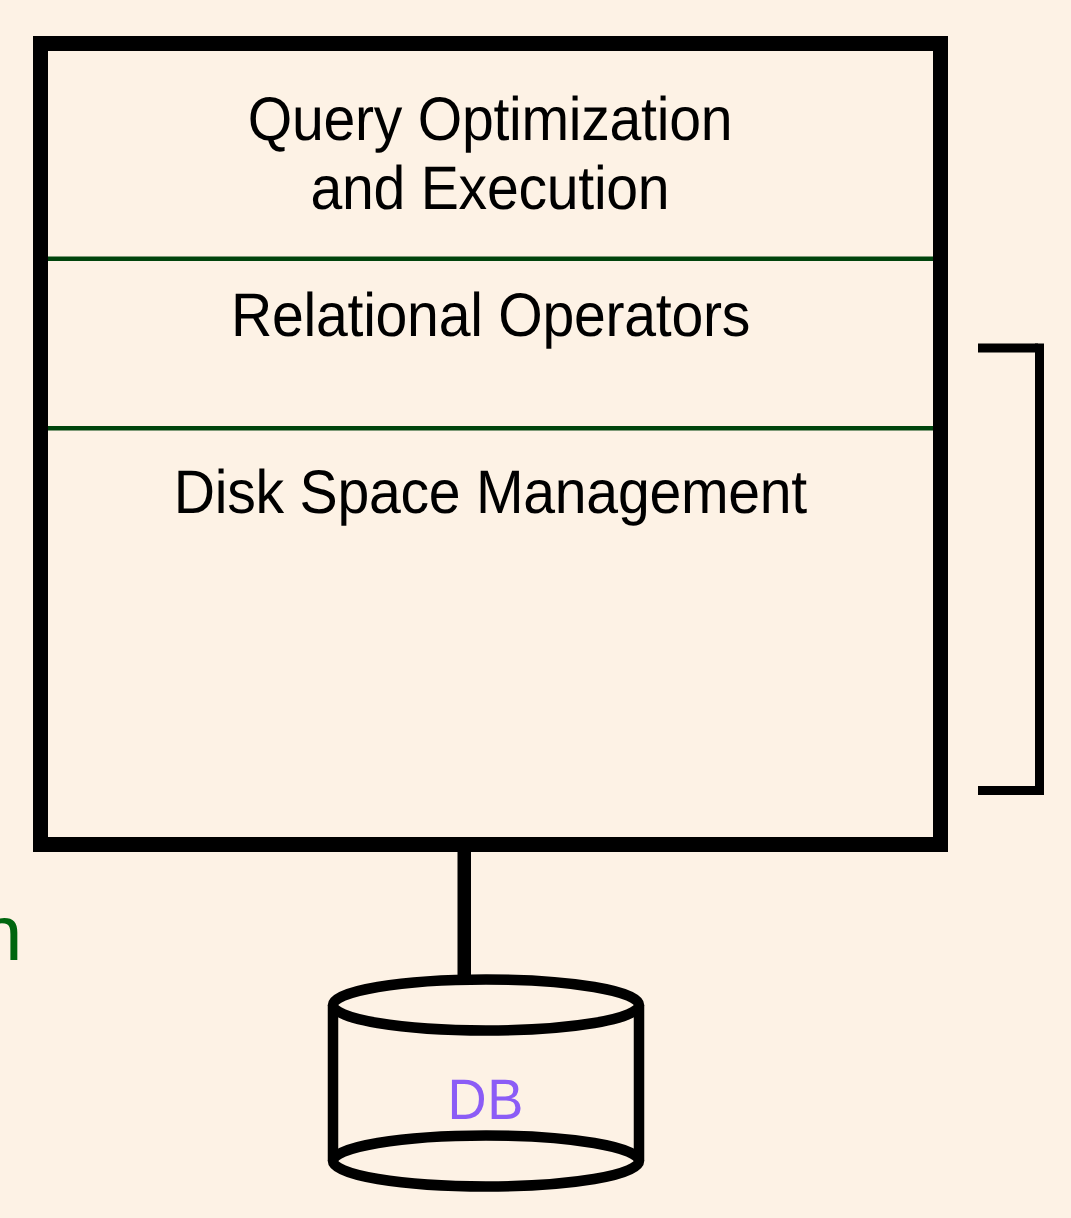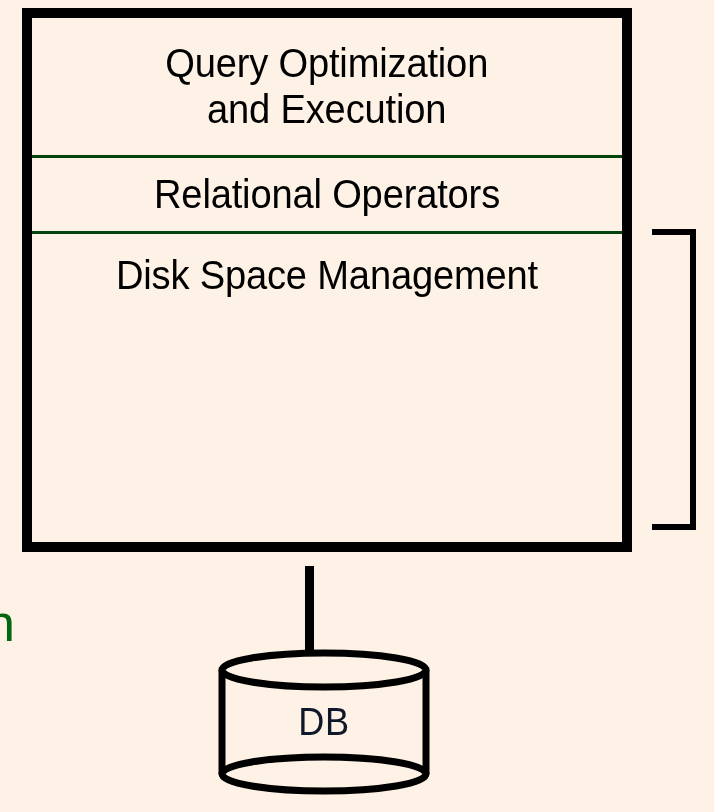--- a/index.html
+++ b/index.html
@@ -20,21 +20,21 @@
     position: relative;
     width: 714px;
     height: 812px;
     background: #fdf2e5;
   }
 
   
   .stack-box {
     position: absolute;
     left: 22px;
-    top: 8px;
+    top: 24px;
     width: 610px;
     height: 544px;
     box-sizing: border-box;
     border: 10px solid #000000;
     background: #fdf2e5;
     display: flex;
     flex-direction: column;
   }
 
   .layer {
@@ -53,21 +53,21 @@
     transform-origin: center center;
     white-space: pre-line;
     padding: 0 6px;
   }
 
   
   .layer-0 { height: 137px; }
   .layer-1 { height: 76px; }
   .layer-2 { height: 85px;  }
   .layer-3 { height: 115px; }
-  .layer-4 { height: 87px;  }
+  .layer-4 { height: 87px; margin-top: 37px;  }
 
   .layer-sep {
     border-top: 3px solid #00440c;
   }
 
   .layer-text {
     display: block;
     transform: scaleX(0.93);
     transform-origin: center center;
     white-space: pre-line;
@@ -119,28 +119,28 @@
   }
   .db-svg {
     display: block;
     width: 216px;
     height: 140px;
     overflow: visible;
   }
   .db-label {
     position: absolute;
     left: 0;
-    top: 0;
+    top: 12px;
     width: 216px;
     height: 140px;
     display: flex;
     align-items: center;
     justify-content: center;
     font-size: 38px;
-    color: #0f172a;
+    color: #8b5cf6;
     letter-spacing: 0.5px;
     pointer-events: none;
   }
   .db-label span {
     display: block;
     transform: scaleX(0.95);
   }
 
   
   .edge-glyph {

